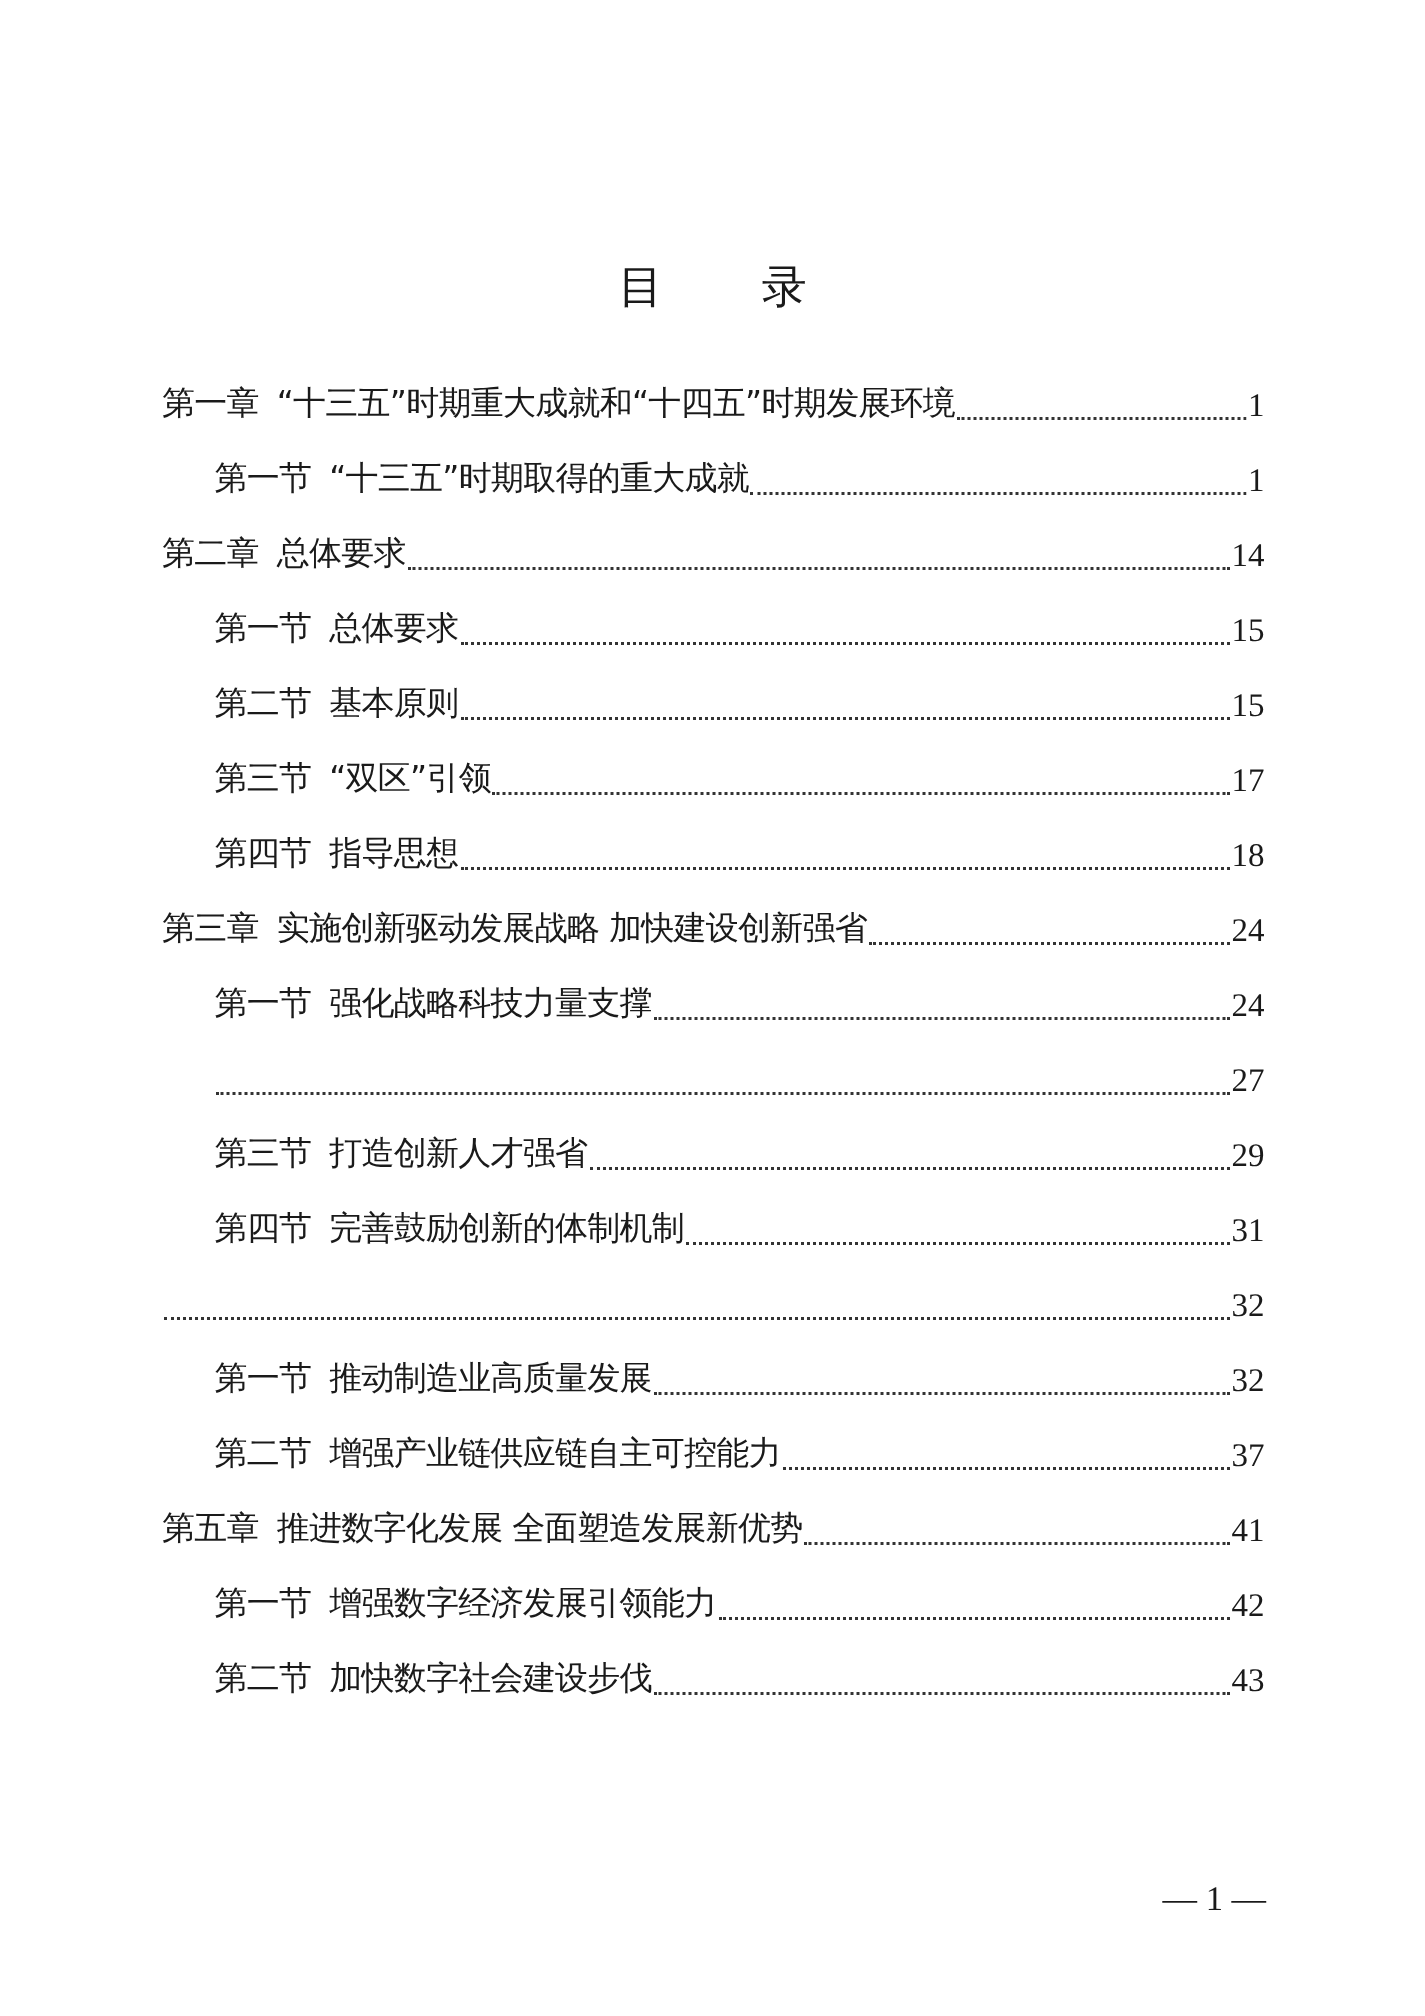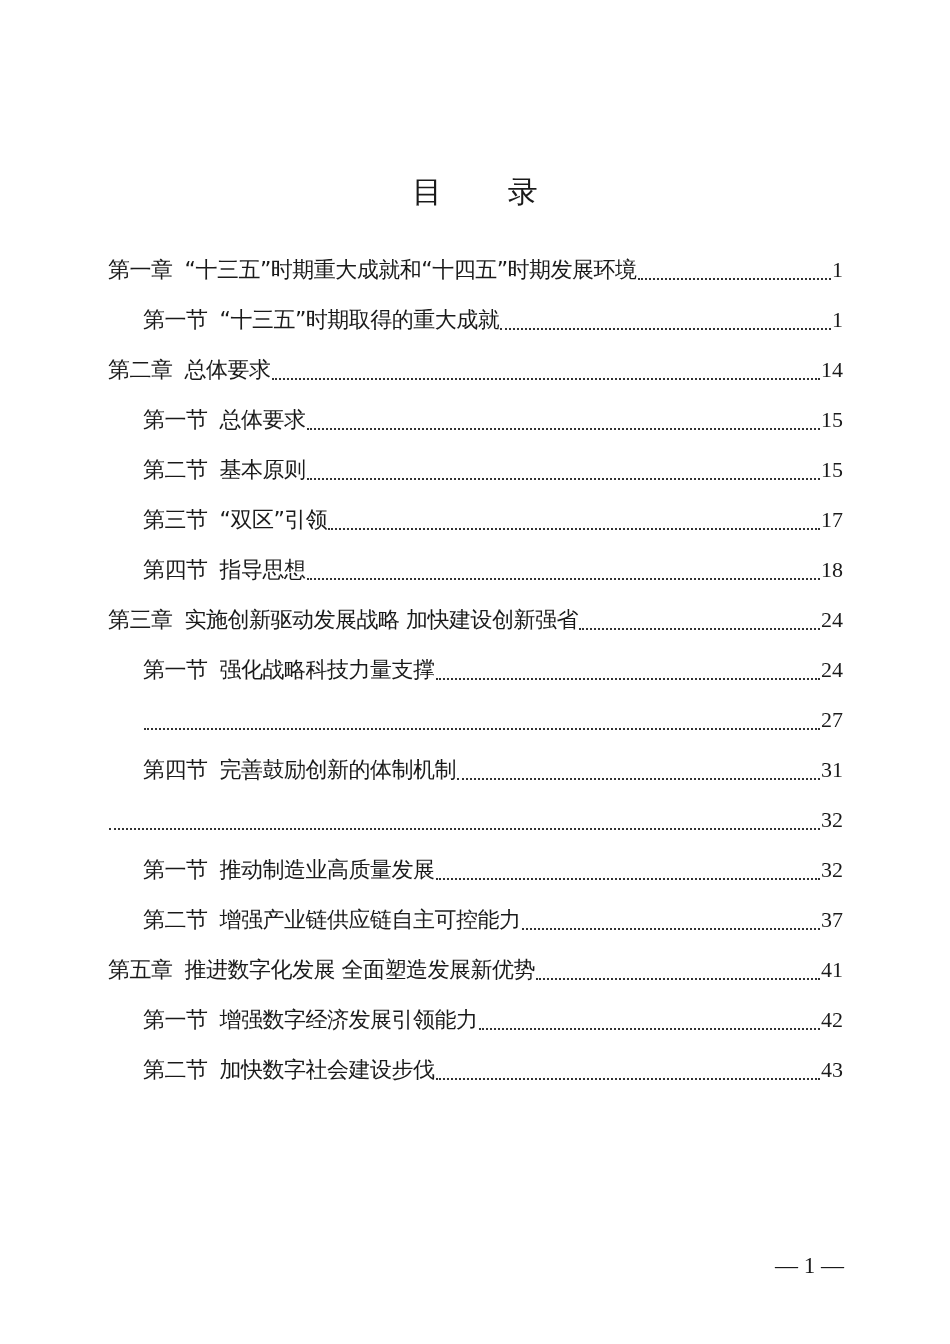--- a/index.html
+++ b/index.html
@@ -144,20 +144,25 @@
     <li class="toc-row section">
       <span class="toc-label"><span class="num">第一节</span><span>强化战略科技力量支撑</span></span>
       <span class="toc-leader"></span>
       <span class="toc-page">24</span>
     </li>
     <li class="toc-row section">
       <span class="toc-leader"></span>
       <span class="toc-page">27</span>
     </li>
     <li class="toc-row section">
+      <span class="toc-label"><span class="num">第三节</span><span>打造创新人才强省</span></span>
+      <span class="toc-leader"></span>
+      <span class="toc-page">29</span>
+    </li>
+    <li class="toc-row section">
       <span class="toc-label"><span class="num">第四节</span><span>完善鼓励创新的体制机制</span></span>
       <span class="toc-leader"></span>
       <span class="toc-page">31</span>
     </li>
     <li class="toc-row chapter">
       <span class="toc-leader"></span>
       <span class="toc-page">32</span>
     </li>
     <li class="toc-row section">
       <span class="toc-label"><span class="num">第一节</span><span>推动制造业高质量发展</span></span>

